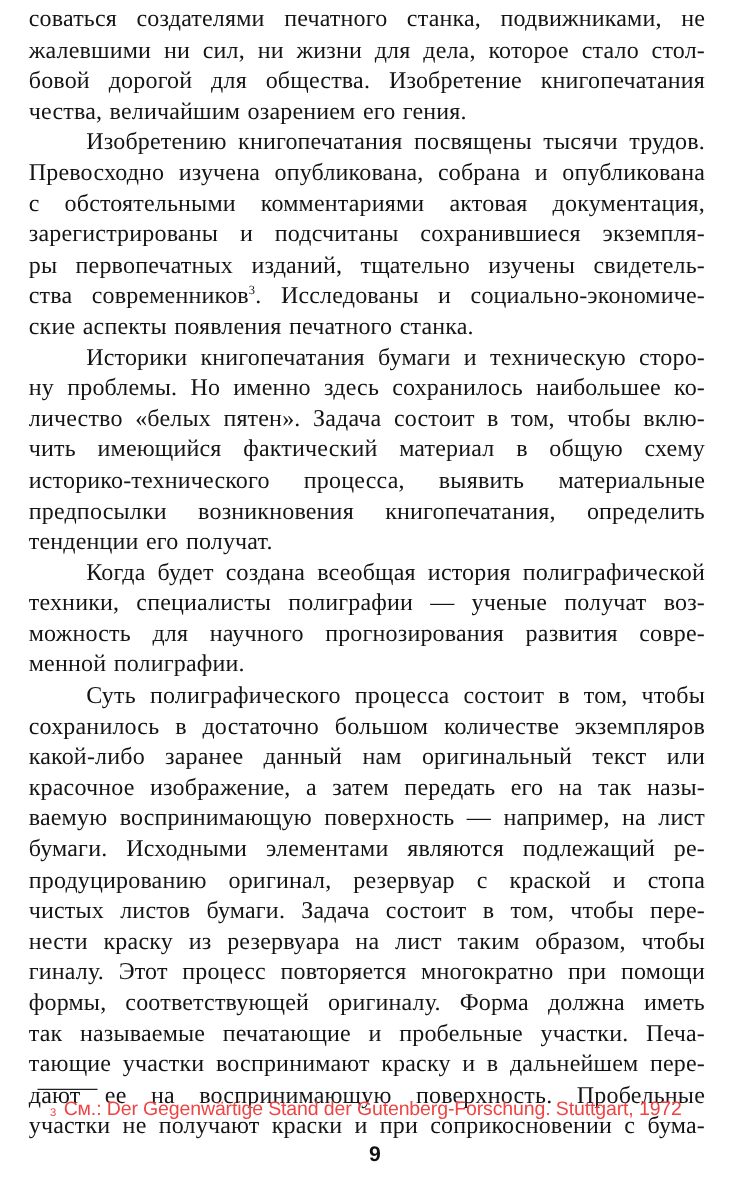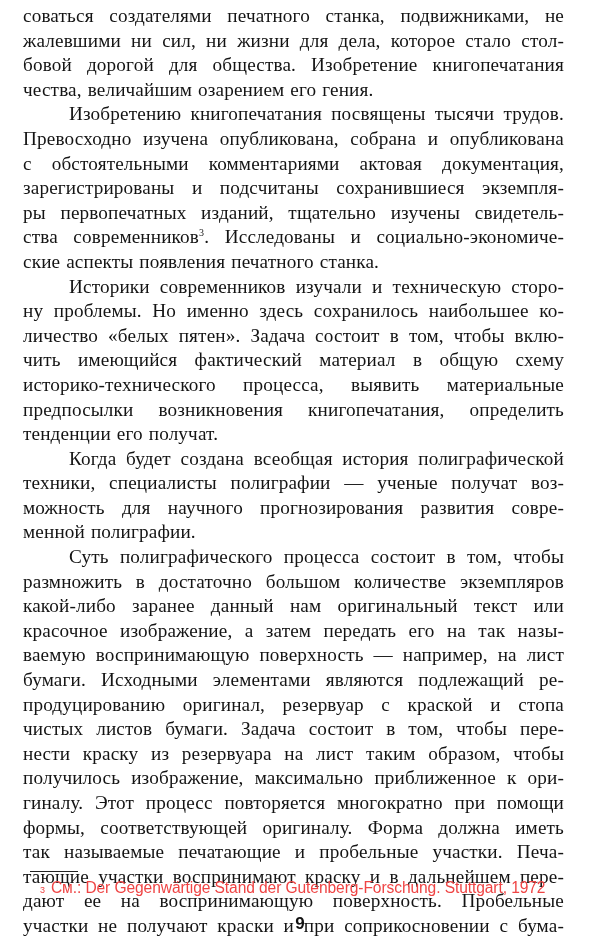--- a/index.html
+++ b/index.html
@@ -101,47 +101,46 @@
     <span class="line indent">Изобретению книгопечатания посвящены тысячи трудов.</span>
     <span class="line">Превосходно изучена опубликована, собрана и опубликована</span>
     <span class="line">с обстоятельными комментариями актовая документация,</span>
     <span class="line">зарегистрированы и подсчитаны сохранившиеся экземпля-</span>
     <span class="line">ры первопечатных изданий, тщательно изучены свидетель-</span>
     <span class="line"><span>ства современников</span><sup class="fnref">3</sup><span>. Исследованы и социально-экономиче-</span></span>
     <span class="line last">ские аспекты появления печатного станка.</span>
   </div>
 
   <div>
-    <span class="line indent">Историки современников изучали и техническую сторо-</span>
+    <span class="line indent">Историки книгопечатания бумаги и техническую сторо-</span>
     <span class="line">ну проблемы. Но именно здесь сохранилось наибольшее ко-</span>
     <span class="line">личество «белых пятен». Задача состоит в том, чтобы вклю-</span>
     <span class="line">чить имеющийся фактический материал в общую схему</span>
     <span class="line">историко-технического процесса, выявить материальные</span>
     <span class="line">предпосылки возникновения книгопечатания, определить</span>
     <span class="line last">тенденции его получат.</span>
   </div>
 
   <div>
     <span class="line indent">Когда будет создана всеобщая история полиграфической</span>
     <span class="line">техники, специалисты полиграфии — ученые получат воз-</span>
     <span class="line">можность для научного прогнозирования развития совре-</span>
     <span class="line last">менной полиграфии.</span>
   </div>
 
   <div>
     <span class="line indent">Суть полиграфического процесса состоит в том, чтобы</span>
-    <span class="line">размножить в достаточно большом количестве экземпляров</span>
+    <span class="line">сохранилось в достаточно большом количестве экземпляров</span>
     <span class="line">какой-либо заранее данный нам оригинальный текст или</span>
     <span class="line">красочное изображение, а затем передать его на так назы-</span>
     <span class="line">ваемую воспринимающую поверхность — например, на лист</span>
     <span class="line">бумаги. Исходными элементами являются подлежащий ре-</span>
     <span class="line">продуцированию оригинал, резервуар с краской и стопа</span>
     <span class="line">чистых листов бумаги. Задача состоит в том, чтобы пере-</span>
     <span class="line">нести краску из резервуара на лист таким образом, чтобы</span>
-    <span class="line">получилось изображение, максимально приближенное к ори-</span>
     <span class="line">гиналу. Этот процесс повторяется многократно при помощи</span>
     <span class="line">формы, соответствующей оригиналу. Форма должна иметь</span>
     <span class="line">так называемые печатающие и пробельные участки. Печа-</span>
     <span class="line">тающие участки воспринимают краску и в дальнейшем пере-</span>
     <span class="line">дают ее на воспринимающую поверхность. Пробельные</span>
     <span class="line">участки не получают краски и при соприкосновении с бума-</span>
 
   </div>
 
 </div>

